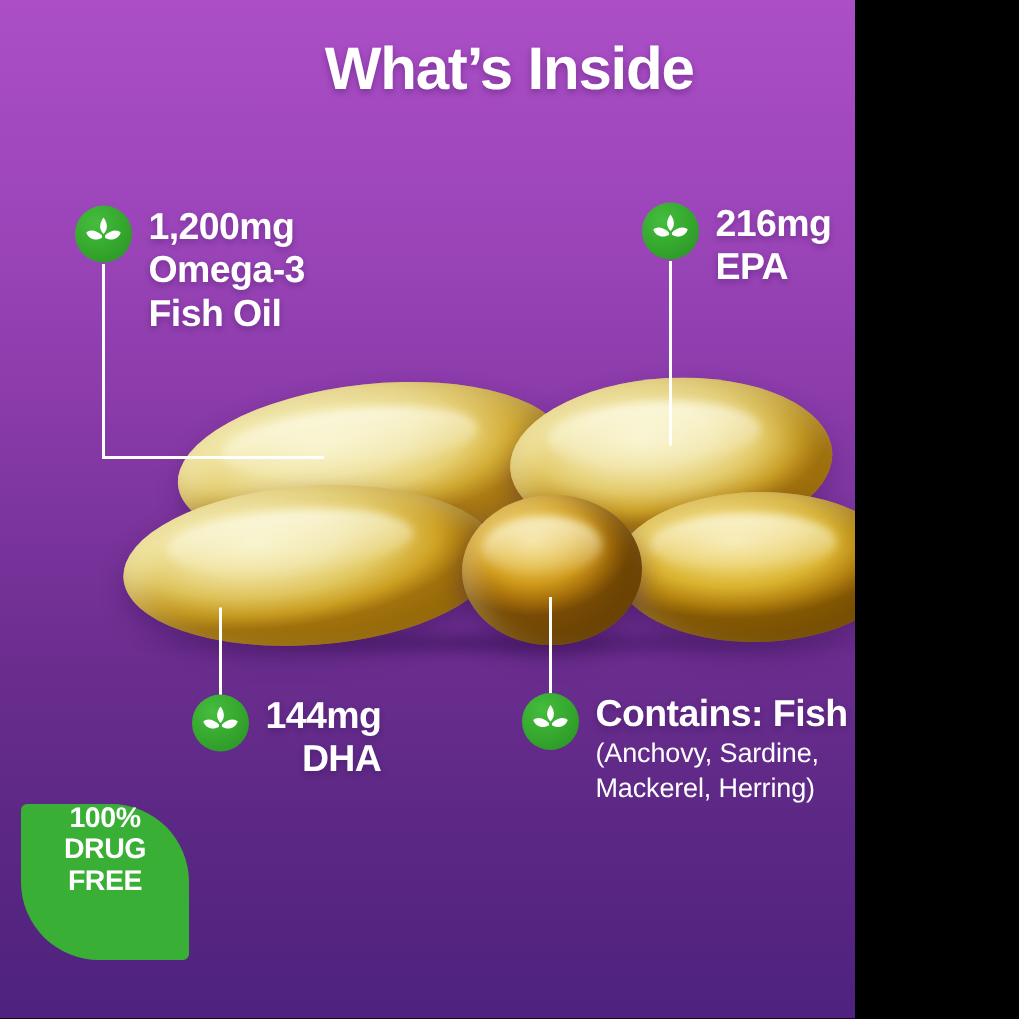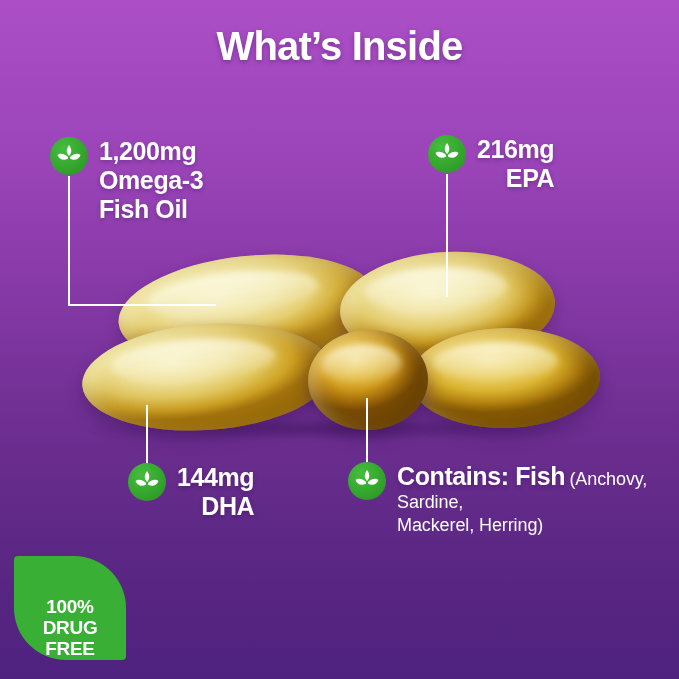--- a/index.html
+++ b/index.html
@@ -2,21 +2,21 @@
 <html><head>
 <meta charset="utf-8">
 <style>
   html, body {
     margin: 0;
     padding: 0;
     background: #000;
   }
   #stage {
     position: relative;
-    width: 679px;
+    width: 570px;
     height: 679px;
     overflow: hidden;
     font-family: "Liberation Sans", sans-serif;
     background: linear-gradient(to bottom,
         #ac4fc6 0%,
         #a349c0 12%,
         #9a44b8 24%,
         #8c3cab 38%,
         #7a349c 52%,
         #6a2d8e 66%,
@@ -160,35 +160,35 @@
   .callout-sub {
     font-size: 18px;
     font-weight: normal;
     line-height: 1.25;
     white-space: pre-line;
     margin-top: 3px;
     letter-spacing: -0.1px;
   }
 
   #callout-omega  { left: 50px;  top: 137px; }
-  #callout-epa    { left: 428px; top: 135px; text-align: right; }
+  #callout-epa    { left: 428px; top: 135px; }
   #callout-dha    { left: 128px; top: 463px; text-align: right; }
   #callout-fish   { left: 348px; top: 462px; }
 
   
   .drugfree {
     position: absolute;
     left: 14px;
-    top: 556px;
+    top: 536px;
     width: 112px;
     height: 104px;
     background: #3aaf35;
     border-radius: 4px 52px 4px 52px;
     display: flex;
-    align-items: flex-end;
+    align-items: flex-start;
     justify-content: center;
   }
   .drugfree-text {
     color: #ffffff;
     font-size: 19px;
     font-weight: bold;
     line-height: 1.1;
     text-align: center;
     white-space: pre-line;
     letter-spacing: -0.3px;

